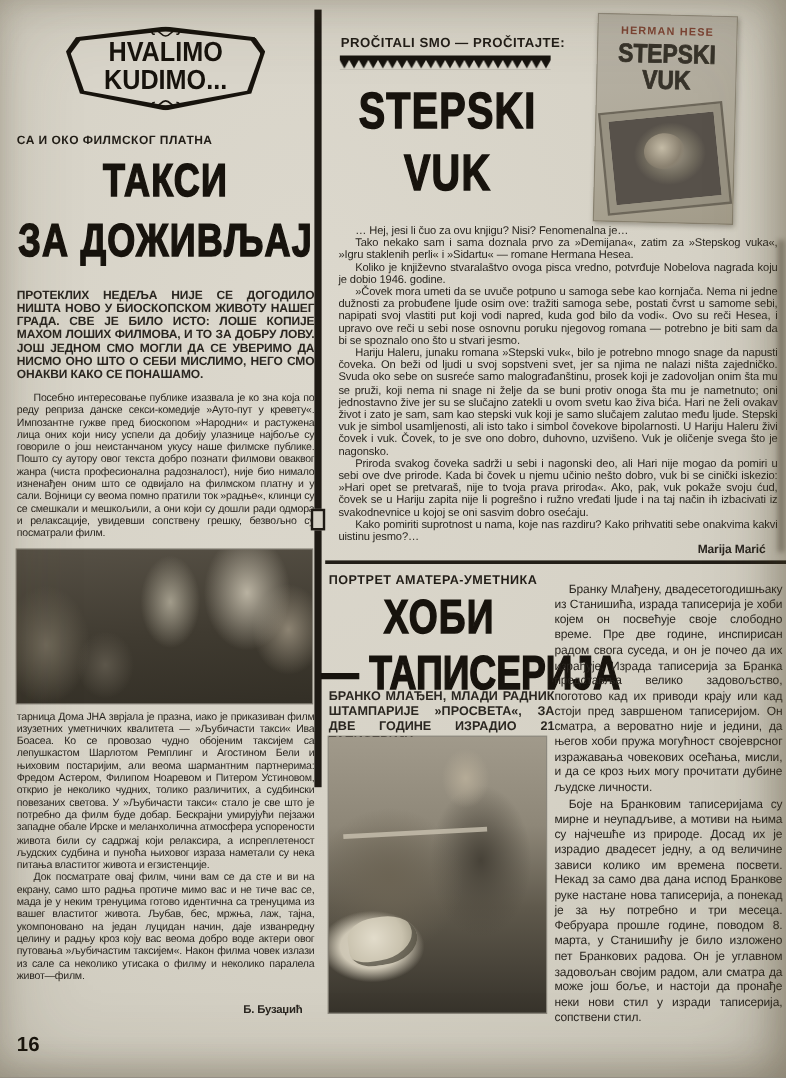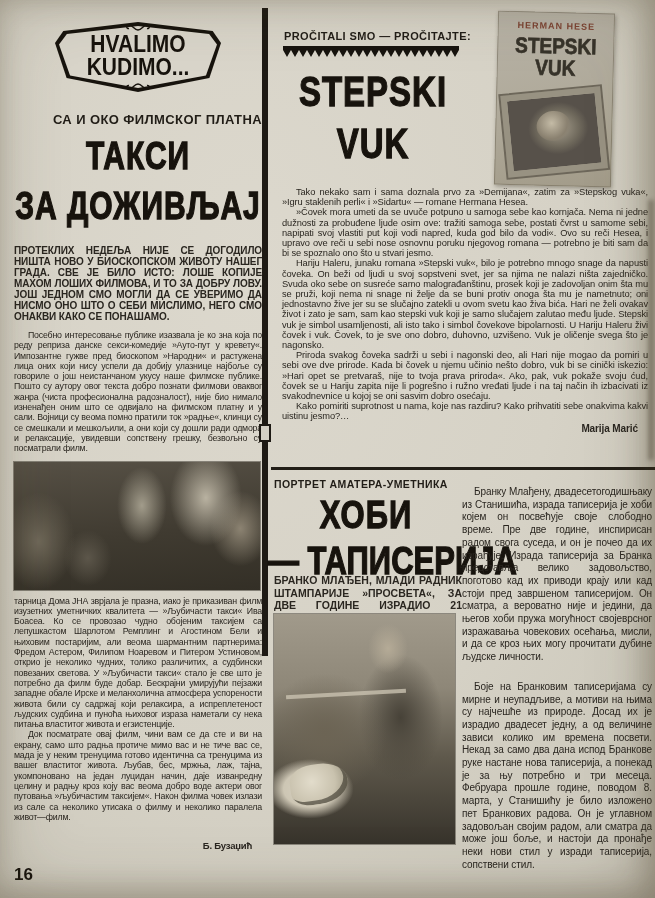--- a/index.html
+++ b/index.html
@@ -80,21 +80,21 @@
       radial-gradient(88px 86px at 28% 52%, #6c6454 0%, rgba(108,100,84,0) 70%),
       radial-gradient(60px 90px at 70% 45%, #474238 0%, rgba(71,66,56,0) 70%),
       linear-gradient(180deg, #a19a8b 0%, #8e8778 32%, #5f594c 62%, #37332b 100%);
     box-shadow:0 0 0 1px rgba(30,26,18,.4);}
   .tp-frame-edge{position:absolute;left:12px;top:78px;width:120px;height:4px;background:#c9c2b0;transform:rotate(-3deg);opacity:.8;}
   .tp-horse{position:absolute;left:16px;top:150px;width:58px;height:40px;border-radius:46% 54% 60% 40%;
     background:radial-gradient(circle at 38% 42%, #e2dccb 0%, #c9c2ae 55%, #8e8874 100%);
     box-shadow:inset -4px -4px 0 rgba(40,36,28,.55);transform:rotate(-8deg);}
   .pt-col{position:absolute;left:462px;top:486px;width:190px;font-size:10px;line-height:12.7px;letter-spacing:-.1px;}
   .pt-col p{text-indent:12px;}
-  .pt-col .sp{margin-top:17px;}
+  .pt-col .sp{margin-top:1px;}
   .pt-col .byline{margin-top:10px;padding-right:4px;}
 </style>
 </head>
 <body>
 
 <div class="page">
 
   <div class="leftcol">
 
     <div class="logo-wrap">
@@ -109,21 +109,21 @@
         <div>HVALIMO</div>
         <div>KUDIMO...</div>
       </div>
       <div class="logo-orn" style="bottom:1px;">
         <svg width="26" height="9" viewBox="0 0 26 9">
             <path d="M13 2 C9 2 8 7 4 7 C1 7 1 3 4 3.5 M13 2 C17 2 18 7 22 7 C25 7 25 3 22 3.5" stroke="#17130d" fill="none" stroke-width="1.4"></path>
           </svg>
       </div>
     </div>
 
-    <div class="kicker" style="margin-top:20px;font-size:13px;text-align:right;">СА И ОКО ФИЛМСКОГ ПЛАТНА</div>
+    <div class="kicker" style="margin-top:20px;font-size:10px;">СА И ОКО ФИЛМСКОГ ПЛАТНА</div>
 
     <div class="headline" style="font-size:30px;line-height:36px;margin-top:8px;">ТАКСИ</div>
     <div class="headline" style="font-size:30px;line-height:36px;margin-top:14px;">ЗА ДОЖИВЉАЈ</div>
 
     <div class="lead jt" style="margin-top:24px;">ПРОТЕКЛИХ НЕДЕЉА НИЈЕ СЕ ДОГОДИЛО НИШТА НОВО У БИОСКОПСКОМ ЖИВОТУ НАШЕГ ГРАДА. СВЕ ЈЕ БИЛО ИСТО: ЛОШЕ КОПИЈЕ МАХОМ ЛОШИХ ФИЛМОВА, И ТО ЗА ДОБРУ ЛОВУ. ЈОШ ЈЕДНОМ СМО МОГЛИ ДА СЕ УВЕРИМО ДА НИСМО ОНО ШТО О СЕБИ МИСЛИМО, НЕГО СМО ОНАКВИ КАКО СЕ ПОНАШАМО.</div>
 
     <div class="body-s jt" style="margin-top:8px;">
       <p>Посебно интересовање публике изазвала је ко зна која по реду реприза данске секси-комедије »Ауто-пут у кревету«. Импозантне гужве пред биоскопом »Народни« и растужена лица оних који нису успели да добију улазнице најбоље су говориле о још неистанчаном укусу наше филмске публике. Пошто су аутору овог текста добро познати филмови оваквог жанра (чиста професионална радозналост), није био нимало изненађен оним што се одвијало на филмском платну и у сали. Војници су веома помно пратили ток »радње«, клинци су се смешкали и мешкољили, а они који су дошли ради одмора и релаксације, увидевши сопствену грешку, безвољно су посматрали филм.</p>
     </div>
 
@@ -161,21 +161,23 @@
     <div class="cover-title">
       <div>STEPSKI</div>
       <div>VUK</div>
     </div>
     <div class="cover-frame">
       <div class="cover-frame-inner"></div>
     </div>
   </div>
 
   <div class="br-body jt">
+    <p>… Hej, jesi li čuo za ovu knjigu? Nisi? Fenomenalna je…</p>
     <p>Tako nekako sam i sama doznala prvo za »Demijana«, zatim za »Stepskog vuka«, »Igru staklenih perli« i »Sidartu« — romane Hermana Hesea.</p>
+    <p>Koliko je književno stvaralaštvo ovoga pisca vredno, potvrđuje Nobelova nagrada koju je dobio 1946. godine.</p>
     <p>»Čovek mora umeti da se uvuče potpuno u samoga sebe kao kornjača. Nema ni jedne dužnosti za probuđene ljude osim ove: tražiti samoga sebe, postati čvrst u samome sebi, napipati svoj vlastiti put koji vodi napred, kuda god bilo da vodi«. Ovo su reči Hesea, i upravo ove reči u sebi nose osnovnu poruku njegovog romana — potrebno je biti sam da bi se spoznalo ono što u stvari jesmo.</p>
     <p>Hariju Haleru, junaku romana »Stepski vuk«, bilo je potrebno mnogo snage da napusti čoveka. On beži od ljudi u svoj sopstveni svet, jer sa njima ne nalazi ništa zajedničko. Svuda oko sebe on susreće samo malograđanštinu, prosek koji je zadovoljan onim šta mu se pruži, koji nema ni snage ni želje da se buni protiv onoga šta mu je nametnuto; oni jednostavno žive jer su se slučajno zatekli u ovom svetu kao živa bića. Hari ne želi ovakav život i zato je sam, sam kao stepski vuk koji je samo slučajem zalutao među ljude. Stepski vuk je simbol usamljenosti, ali isto tako i simbol čovekove bipolarnosti. U Hariju Haleru živi čovek i vuk. Čovek, to je sve ono dobro, duhovno, uzvišeno. Vuk je oličenje svega što je nagonsko.</p>
     <p>Priroda svakog čoveka sadrži u sebi i nagonski deo, ali Hari nije mogao da pomiri u sebi ove dve prirode. Kada bi čovek u njemu učinio nešto dobro, vuk bi se cinički iskezio: »Hari opet se pretvaraš, nije to tvoja prava priroda«. Ako, pak, vuk pokaže svoju ćud, čovek se u Hariju zapita nije li pogrešno i ružno vređati ljude i na taj način ih izbacivati iz svakodnevnice u kojoj se oni sasvim dobro osećaju.</p>
     <p>Kako pomiriti suprotnost u nama, koje nas razdiru? Kako prihvatiti sebe onakvima kakvi uistinu jesmo?…</p>
     <div class="byline" style="font-size:10px;">Marija Marić</div>
   </div>
   <div class="smudge"></div>
 
   <div class="hrule"></div>
 

